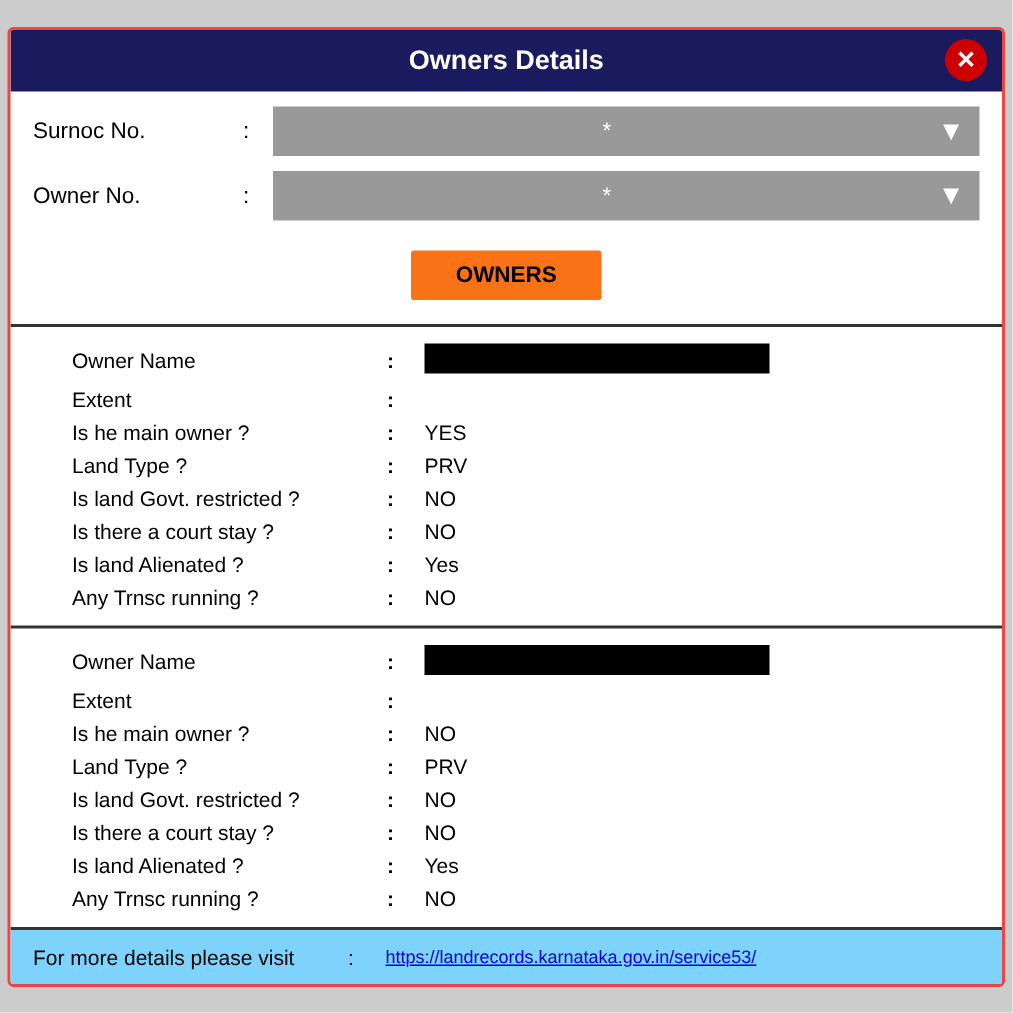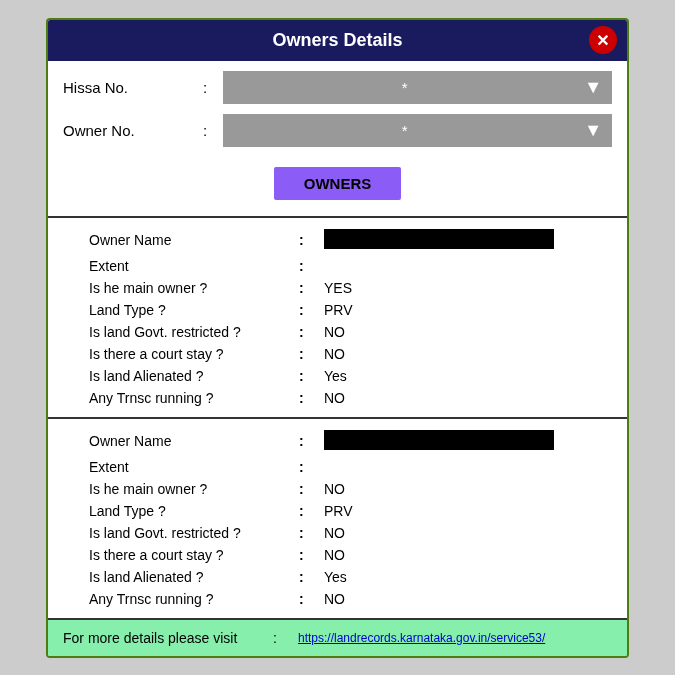--- a/index.html
+++ b/index.html
@@ -6,23 +6,23 @@
     body {
       font-family: Arial, sans-serif;
       background: #ccc;
       display: flex;
       justify-content: center;
       align-items: center;
       min-height: 675px;
       width: 675px;
     }
     .dialog {
-      width: 583px;
+      width: 665px;
       background: #fff;
-      border: 2px solid #4d7c0f;
+      border: 2px solid #ef4444;
       border-radius: 4px;
       overflow: hidden;
     }
     .dialog-header {
       background: #1a1a5e;
       color: #fff;
       text-align: center;
       padding: 10px 40px;
       font-size: 18px;
       font-weight: bold;
@@ -83,21 +83,21 @@
       font-size: 18px;
       margin-left: 8px;
     }
     .buttons-row {
       display: flex;
       justify-content: center;
       gap: 15px;
       padding: 10px 0 6px 0;
     }
     .btn {
-      background: #8b5cf6;
+      background: #f97316;
       color: #000;
       border: none;
       padding: 8px 30px;
       font-size: 15px;
       font-weight: bold;
       cursor: pointer;
       border-radius: 2px;
     }
     .data-section {
       padding: 8px 15px;
@@ -123,21 +123,21 @@
       flex: 1;
       font-size: 14px;
     }
     .redacted-bar {
       background: #000;
       height: 20px;
       width: 230px;
       display: inline-block;
     }
     .footer {
-      background: #86efac;
+      background: #7dd3fc;
       padding: 10px 15px;
       display: flex;
       align-items: center;
       font-size: 14px;
     }
     .footer-label {
       width: 210px;
       font-size: 14px;
     }
     .footer-colon {
@@ -155,21 +155,21 @@
 
 <div class="dialog">
 
   <div class="dialog-header">
     <span>Owners Details</span>
     <button class="close-btn">✕</button>
   </div>
 
   <div class="form-section">
     <div class="form-row">
-      <span class="form-label">Hissa No.</span>
+      <span class="form-label">Surnoc No.</span>
       <span class="form-colon">:</span>
       <div class="form-control">
         <span class="form-control-text">*</span>
         <span class="dropdown-arrow">▼</span>
       </div>
     </div>
     <div class="form-row">
       <span class="form-label">Owner No.</span>
       <span class="form-colon">:</span>
       <div class="form-control">

